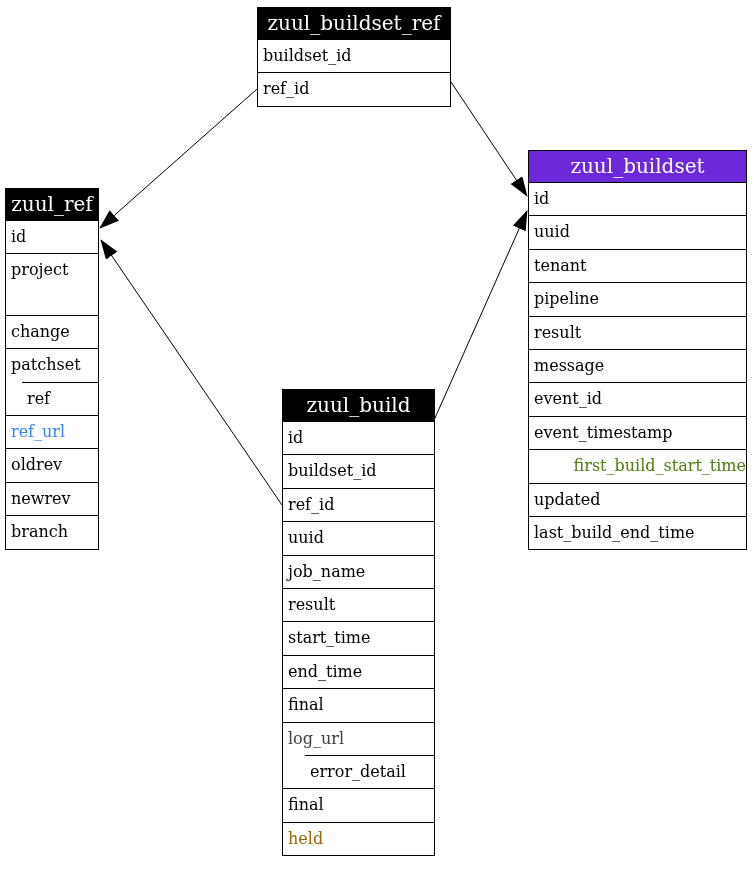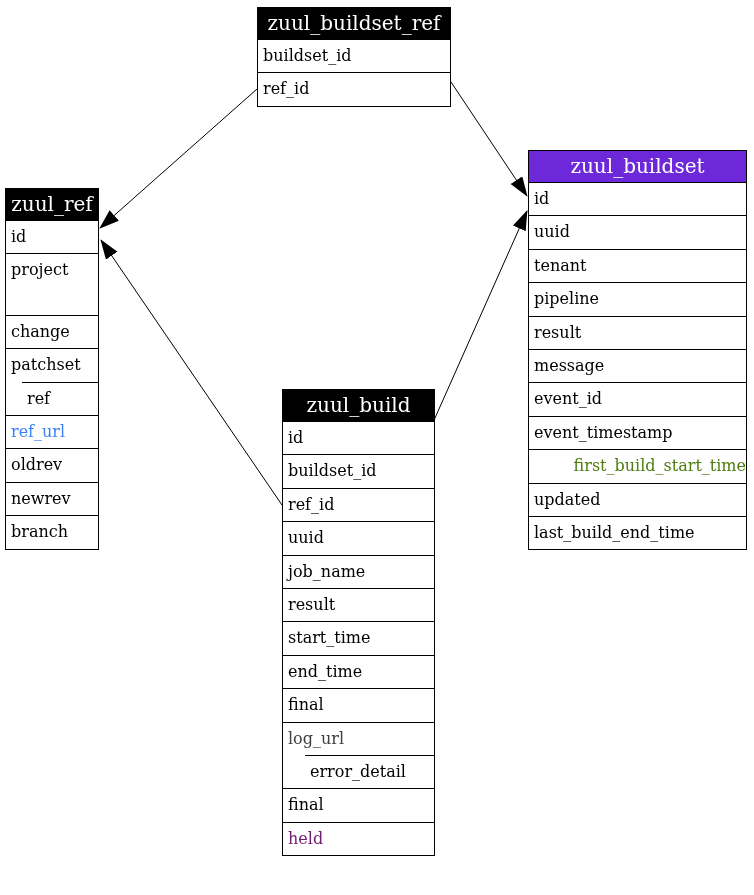--- a/index.html
+++ b/index.html
@@ -102,15 +102,15 @@
       <div class="node-row" style="border-top-color: rgb(0, 0, 0); color: rgb(0, 0, 0);">ref_id</div>
       <div class="node-row" style="border-top-color: rgb(0, 0, 0); color: rgb(0, 0, 0);">uuid</div>
       <div class="node-row" style="border-top-color: rgb(0, 0, 0); color: rgb(0, 0, 0);">job_name</div>
       <div class="node-row" style="border-top-color: rgb(0, 0, 0); color: rgb(0, 0, 0);">result</div>
       <div class="node-row" style="border-top-color: rgb(0, 0, 0); color: rgb(0, 0, 0);">start_time</div>
       <div class="node-row" style="border-top-color: rgb(0, 0, 0); color: rgb(0, 0, 0);">end_time</div>
       <div class="node-row" style="border-top-color: rgb(0, 0, 0); color: rgb(0, 0, 0);">final</div>
       <div class="node-row" style="border-top-color: rgb(0, 0, 0); color: #404040;">log_url</div>
       <div class="node-row" style="border-top-color: rgb(0, 0, 0); color: rgb(0, 0, 0); margin-left: 22px;">error_detail</div>
       <div class="node-row" style="border-top-color: rgb(0, 0, 0); color: rgb(0, 0, 0);">final</div>
-      <div class="node-row" style="border-top-color: rgb(0, 0, 0); color: #701a75;">held</div>
+      <div class="node-row" style="border-top-color: rgb(0, 0, 0); color: #a16207;">held</div>
     </div>
   </div>
 
 </body></html>

